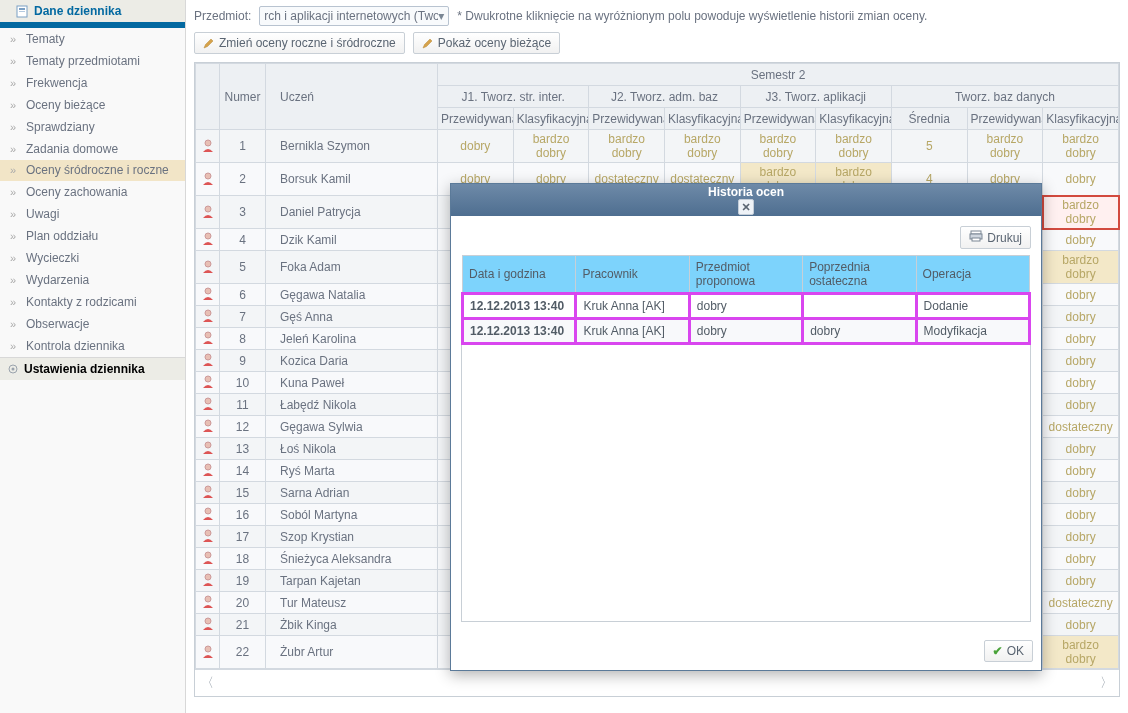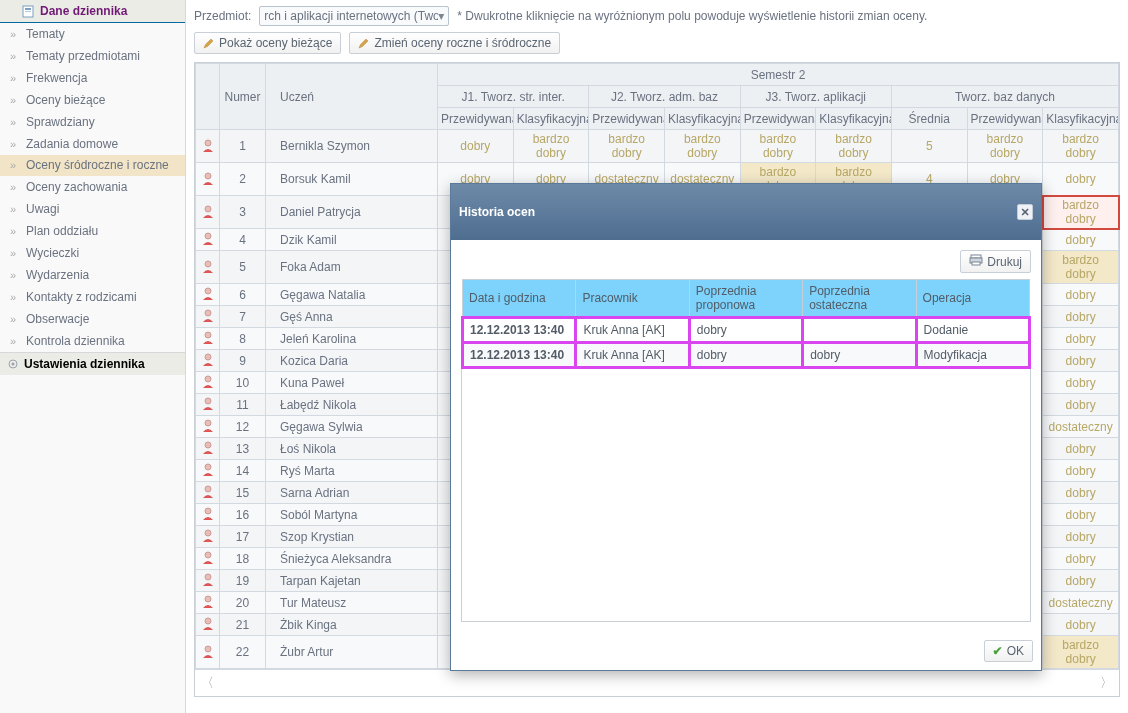--- a/index.html
+++ b/index.html
@@ -16,24 +16,24 @@
 .sidebar {
   position: absolute;
   left: 0; top: 0;
   width: 186px;
   height: 713px;
   background: #f9f9f9;
   border-right: 1px solid #d8d8d8;
 }
 .sidebar-header {
   background: #ecece6;
-  border-bottom: 1px solid #0369a1;
-  padding: 4px 22px;
+  border-bottom: 6px solid #0369a1;
+  padding: 4px 16px;
   font-weight: bold;
-  color: #701a75;
+  color: #0369a1;
   display: flex;
   align-items: center;
   gap: 4px;
 }
 .side-icon { display:inline-block; width:14px; height:14px; }
 .sidebar-item {
   display: flex;
   align-items: center;
   padding: 4px 6px 4px 10px;
   border-bottom: 0;
@@ -111,21 +111,21 @@
   position:absolute; left:450px; top:183px;
   width:592px; height:488px;
   box-shadow:0 4px 14px rgba(0,0,0,.3);
   border:1px solid #5b7a99;
   background:#fff;
   display:flex; flex-direction:column;
 }
 .modal-title {
   background:linear-gradient(#6e8aa8,#4e6e90);
   color:#fff; font-weight:bold;
-  padding:20px 8px; display:flex; justify-content:space-between; align-items:center;
+  padding:1px 8px; display:flex; justify-content:space-between; align-items:center;flex-direction:column;
 }
 .modal-close {
   width:16px; height:16px; border:1px solid #c3cdd8; background:#eef2f7;
   display:flex; align-items:center; justify-content:center;
   border-radius:2px; color:#5a6572; cursor:pointer; font-size:11px;
 }
 .modal-body { flex:1; padding:10px; display:flex; flex-direction:column; }
 .print-btn-row { display:flex; justify-content:flex-end; margin-bottom:6px; }
 .hist-table { width:100%; border:1px solid #c8cfd6; border-collapse:collapse; table-layout:fixed;}
 .hist-table th { background:#7dd3fc; text-align:left; padding:4px 6px; color:#525c66; border:0; border-right:1px solid #c8cfd6;}
@@ -230,27 +230,27 @@
       <span style="color:#7a8694;">▾</span>
     </div>
     <span class="hint-text">* Dwukrotne kliknięcie na wyróżnionym polu powoduje wyświetlenie historii zmian oceny.</span>
   </div>
 
   <div class="toolbar2">
     <div class="btn">
       <span class="pencil"><svg width="12" height="12">
             <path d="M1 11 L2.5 7.5 L8 2 L10 4 L4.5 9.5 Z" fill="#d6a24a" stroke="#b78a3a" stroke-width="0.5"></path>
           </svg></span>
-      <span>Pokaż oceny bieżące</span>
+      <span>Zmień oceny roczne i śródroczne</span>
     </div>
     <div class="btn">
       <span class="pencil"><svg width="12" height="12">
             <path d="M1 11 L2.5 7.5 L8 2 L10 4 L4.5 9.5 Z" fill="#d6a24a" stroke="#b78a3a" stroke-width="0.5"></path>
           </svg></span>
-      <span>Zmień oceny roczne i śródroczne</span>
+      <span>Pokaż oceny bieżące</span>
     </div>
   </div>
 
   <div class="grid-wrap">
     <table>
       <thead>
         <tr>
           <th class="usercol" rowspan="3"></th>
           <th class="numcol" rowspan="3">Numer</th>
           <th class="studentcol" rowspan="3">Uczeń</th>
@@ -672,21 +672,21 @@
               <rect x="3" y="8" width="8" height="3" fill="#fff" stroke="#7a8694"></rect>
             </svg></span>
         <span>Drukuj</span>
       </div>
     </div>
     <table class="hist-table">
       <thead>
           <tr id="hist-head">
             <th>Data i godzina</th>
             <th>Pracownik</th>
-            <th>Poprzednia proponowa</th>
+            <th>Przedmiot proponowa</th>
             <th>Poprzednia ostateczna</th>
             <th>Operacja</th>
           </tr>
         </thead>
       <tbody id="hist-body">
           <tr>
             <td style="font-weight: bold;">12.12.2013 13:40</td>
             <td>Kruk Anna [AK]</td>
             <td>dobry</td>
             <td></td>

